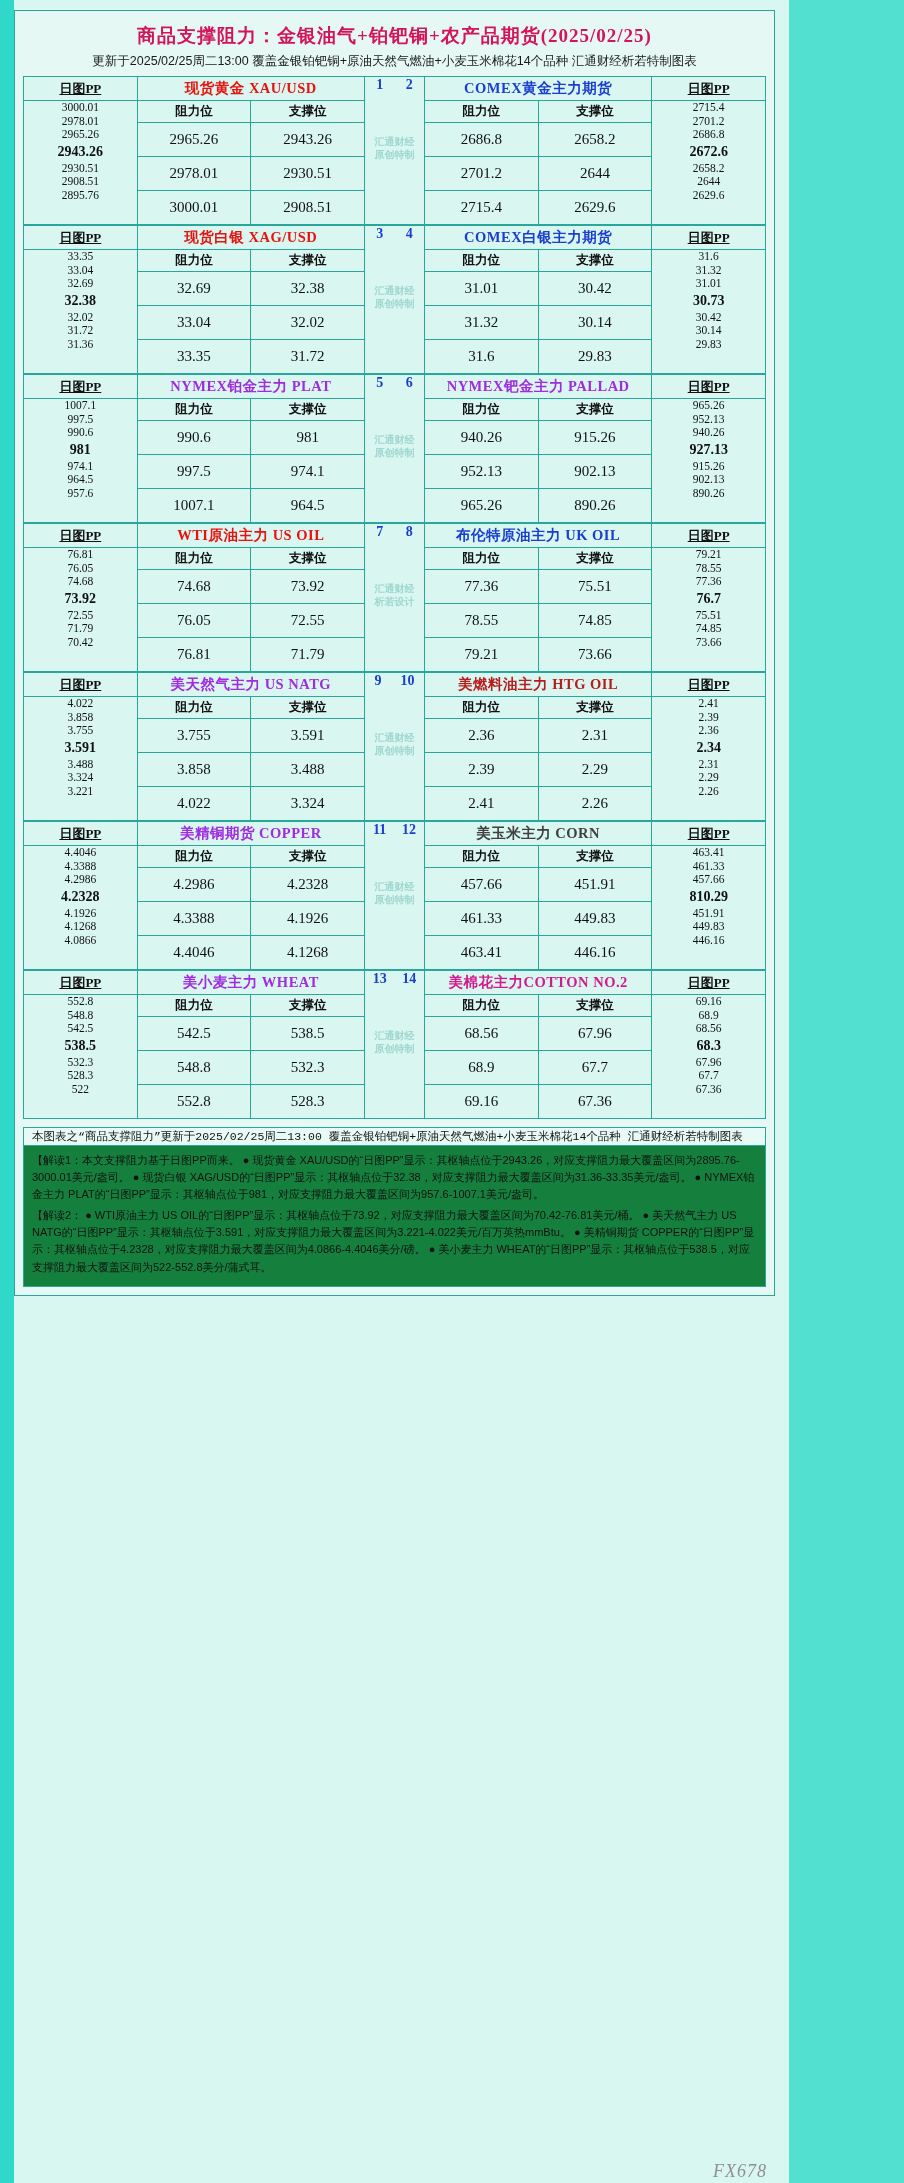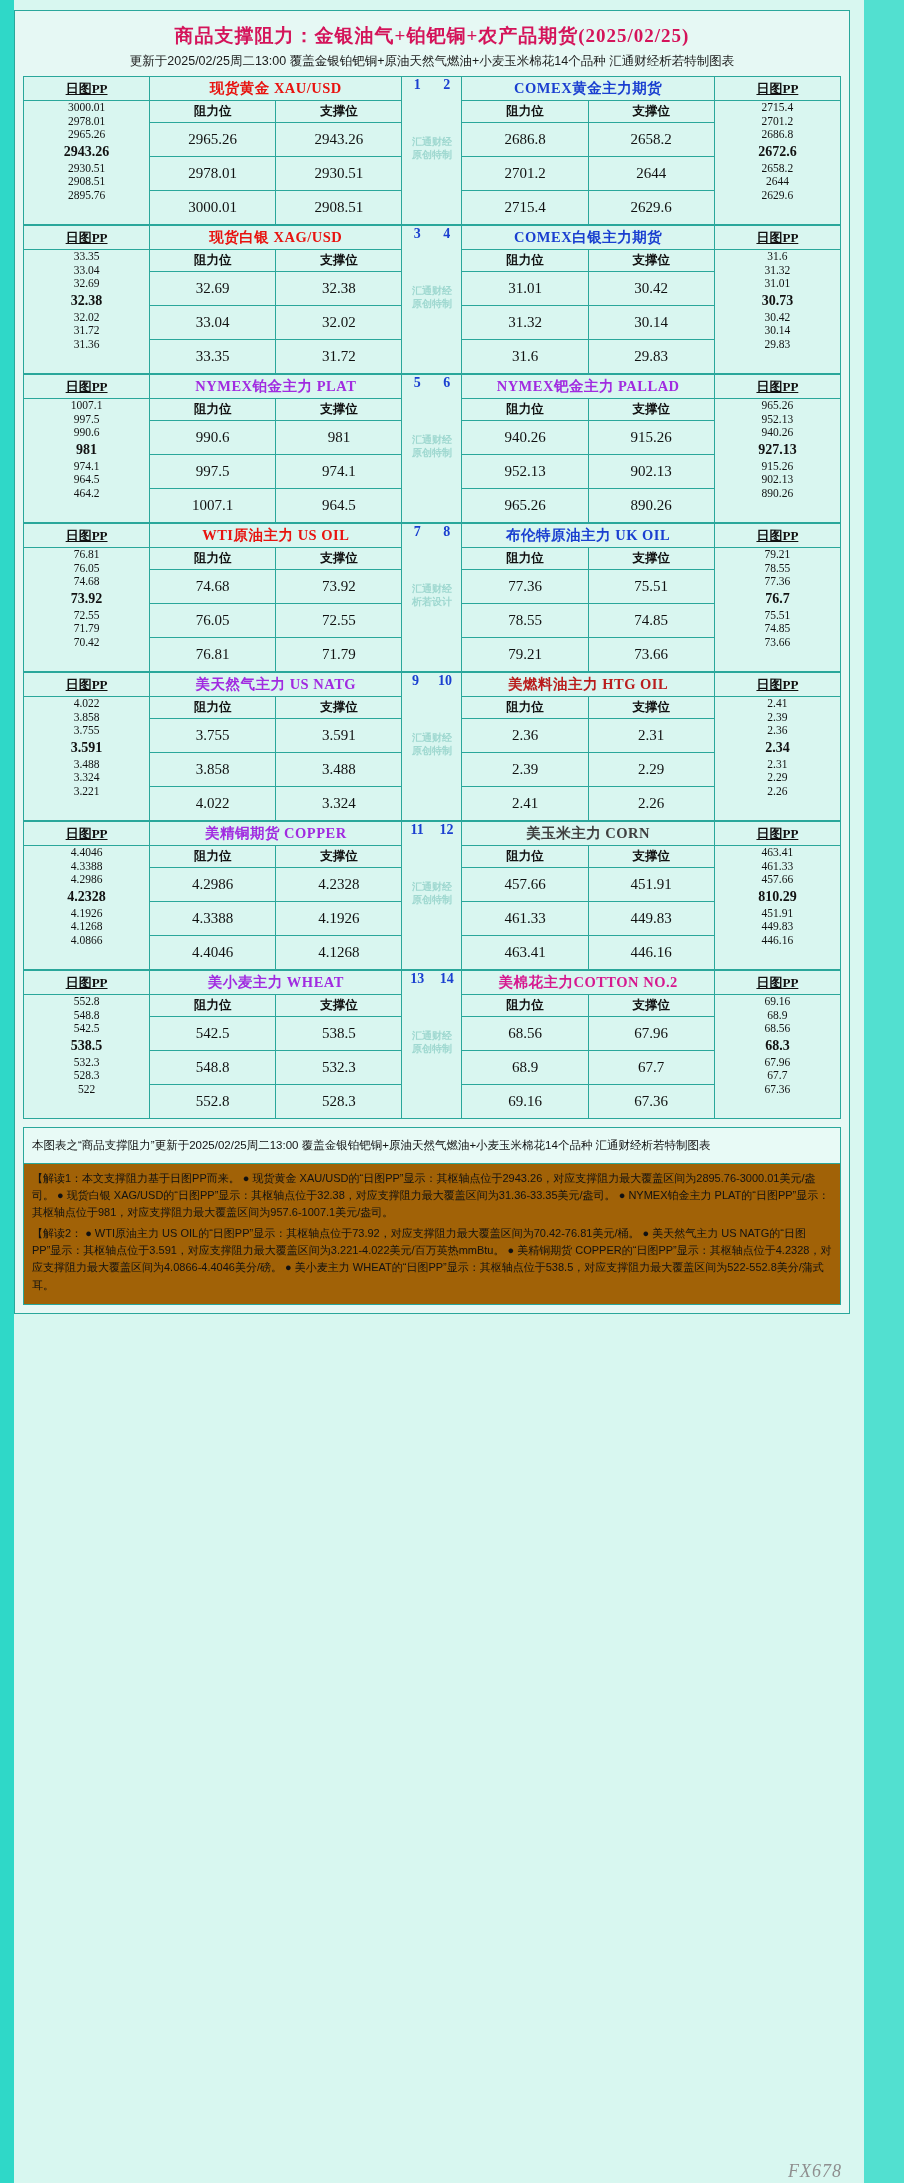--- a/index.html
+++ b/index.html
@@ -4,21 +4,21 @@
 <style>
   * { box-sizing: border-box; }
   html, body { margin:0; padding:0; }
   body {
     width: 904px;
     background: #52e0d0;
     font-family: "Liberation Sans", sans-serif;
     color: #111;
   }
   .page {
-    width: 864px;
+    width: 789px;
     min-height: 2183px;
     background: linear-gradient(90deg,#2fd8c8 0px,#2fd8c8 14px,#d8f7f0 14px,#d8f7f0 890px,#2fd8c8 890px,#2fd8c8 904px);
     padding: 10px 14px 8px 14px;
     position: relative;
   }
   .sheet {
     background: #e6f8f4;
     border: 1px solid #2aa79b;
     padding: 6px 8px 8px 8px;
   }
@@ -112,29 +112,29 @@
     line-height: 1.3;
     text-align: center;
     padding-top: 42px;
     font-family: "Liberation Serif", serif;
   }
   .idx-wrap { display:flex; justify-content:space-around; }
   .footer-note {
     border: 1px solid #2aa79b;
     background: #e8faf6;
     font-size: 11.5px;
-    padding: 9px 8px;
+    padding: 0 8px;
     margin-top: 8px;
     line-height: 1.5;
-    font-family: Liberation Sans, sans-serif;
+    font-family: Liberation Mono, monospace;
   }
   .notes {
     border: 1px solid #2aa79b;
     border-top: none;
-    background: #a16207;
+    background: #15803d;
     font-size: 11px;
     padding: 6px 8px;
     line-height: 1.55;
     font-family: "Liberation Sans", sans-serif;
   }
   .notes p { margin: 0 0 4px 0; }
   .sig {
     position: absolute;
     right: 22px;
     bottom: 1px;
@@ -288,21 +288,21 @@
               <td class="hdr-pp">日图PP</td>
             </tr>
             <tr>
               <td class="num-col" rowspan="4">
                 <div class="">1007.1</div>
                 <div class="">997.5</div>
                 <div class="">990.6</div>
                 <div class="big">981</div>
                 <div class="">974.1</div>
                 <div class="">964.5</div>
-                <div class="">464.2</div>
+                <div class="">957.6</div>
               </td>
               <td class="rs-head">阻力位</td>
               <td class="rs-head">支撑位</td>
               <td class="rs-head">阻力位</td>
               <td class="rs-head">支撑位</td>
               <td class="num-col" rowspan="4">
                 <div class="">965.26</div>
                 <div class="">952.13</div>
                 <div class="">940.26</div>
                 <div class="big">927.13</div>

